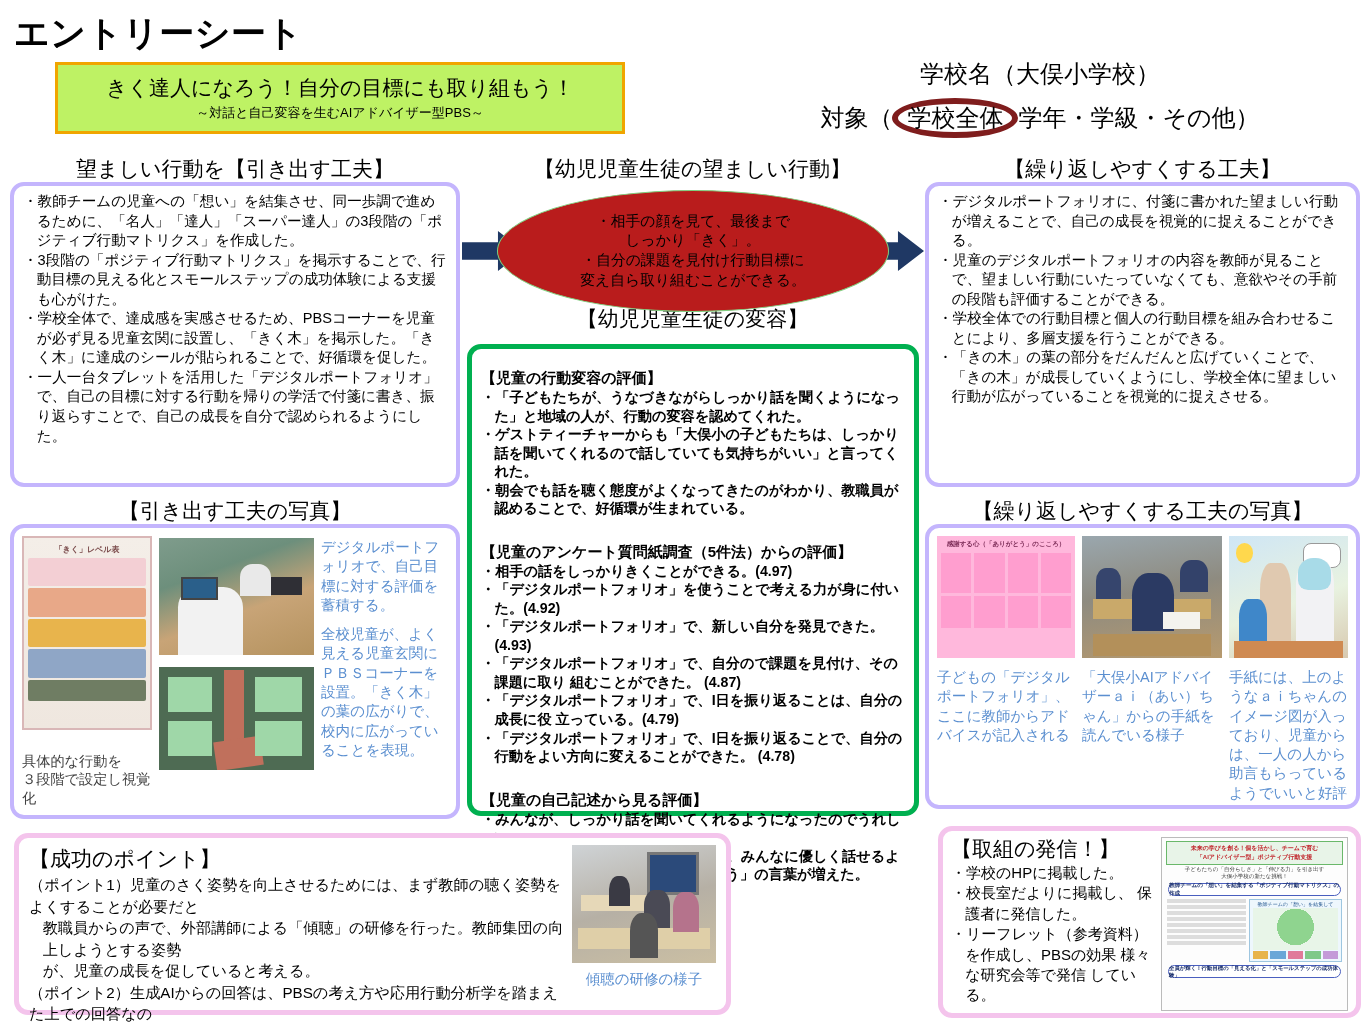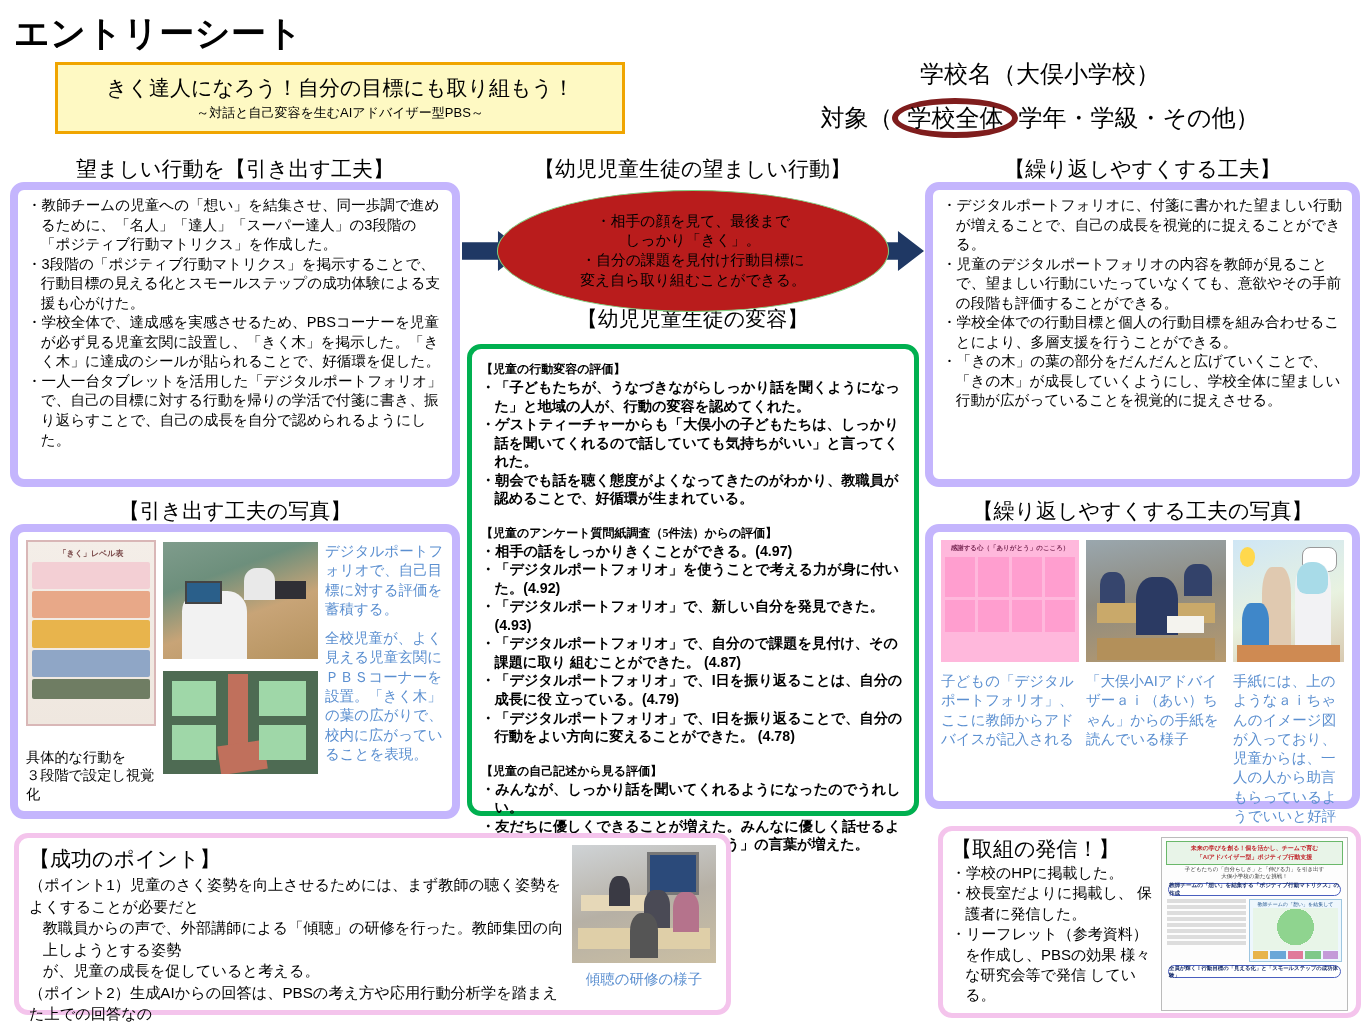--- a/index.html
+++ b/index.html
@@ -13,21 +13,21 @@
   }
   .abs { position:absolute; }
 
   
   #page-title {
     left:14px; top:10px;
     font-size:35px; font-weight:bold; letter-spacing:0.5px;
   }
   #subtitle-box {
     left:55px; top:62px; width:570px; height:72px;
-    border:3px solid #f0a500; background:#fef9c3;
+    border:3px solid #f0a500; background:#bef264;
     display:flex; flex-direction:column; align-items:center; justify-content:center;
   }
   #subtitle-main { font-size:21px; letter-spacing:0px; white-space:nowrap; }
   #subtitle-sub  { font-size:13px; margin-top:2px; white-space:nowrap; }
 
   #school-block { left:780px; top:58px; width:520px; text-align:center; }
   #school-name { font-size:24px; white-space:nowrap; }
   #target-line {
     font-size:24px; margin-top:8px; white-space:nowrap;
     display:flex; justify-content:center; align-items:center;
@@ -44,21 +44,21 @@
   }
   #head-left      { left:10px;  top:155px; width:450px; }
   #head-center    { left:465px; top:155px; width:455px; }
   #head-right     { left:925px; top:155px; width:435px; }
   #head-center2   { left:465px; top:305px; width:455px; }
   #head-left-photo{ left:10px;  top:497px; width:450px; }
   #head-right-photo{left:925px; top:497px; width:435px; }
 
   
   .panel-blue {
-    border:8px solid #c4b5fd; border-radius:14px; background:#fff;
+    border:4px solid #c4b5fd; border-radius:14px; background:#fff;
   }
   .panel-green {
     border:5px solid #00b050; border-radius:14px; background:#fff;
   }
   .panel-pink {
     border:5px solid #f4c4ec; border-radius:14px; background:#fff;
   }
 
   #box-left   { left:10px;  top:182px; width:450px; height:305px; padding:6px 9px 4px 9px; }
   #box-right  { left:925px; top:182px; width:435px; height:305px; padding:6px 9px 4px 9px; }
@@ -66,21 +66,21 @@
   #box-left-photos  { left:10px;  top:524px; width:450px; height:295px; padding:8px; }
   #box-right-photos { left:925px; top:524px; width:435px; height:285px; padding:8px; }
   #box-success { left:14px; top:833px; width:717px; height:182px; padding:7px 10px; }
   #box-hasshin { left:938px; top:826px; width:423px; height:192px; padding:4px 8px; }
 
   .bullets { font-size:14.6px; line-height:1.34; }
   .bullets li {
     list-style:none; text-indent:-0.95em; padding-left:0.95em; margin-bottom:0px;
   }
   #box-center .bullets { font-size:14.2px; line-height:1.305; font-weight:bold; }
-  .sec-title { font-weight:bold; font-size:12px; margin-top:6px;font-family:Liberation Serif, serif; }
+  .sec-title { font-weight:bold; font-size:15px; margin-top:14px; }
   .gap { height:11px; }
 
   
   #ellipse {
     left:497px; top:190px; width:392px; height:122px;
     border-radius:50%;
     background:#b91c1c; border:1.5px solid #7fcf7f;
     display:flex; flex-direction:column; align-items:center; justify-content:center;
     font-size:14.8px; line-height:1.33; text-align:center;
   }
@@ -210,21 +210,21 @@
 
     <div style="width:130px; display:flex; flex-direction:column;">
       <div class="photo ph-level" style="height:208px;">
         <div style="font-size:8px; text-align:center; margin:6px 2px 3px; color:#7a4a4a; font-weight:bold;">「きく」レベル表</div>
         <div class="lvl-row" style="background:#f3cfd4;"></div>
         <div class="lvl-row" style="background:#e8a888;"></div>
         <div class="lvl-row" style="background:#e8b44c;"></div>
         <div class="lvl-row" style="background:#8fa6c6;"></div>
         <div class="lvl-row" style="background:#6f7d63; height:11%;"></div>
       </div>
-      <div class="cap" style="color:#000000; margin-top:22px; font-size:14.2px; line-height:1.3;">
+      <div class="cap" style="color:#404040; margin-top:22px; font-size:14.2px; line-height:1.3;">
         <div>具体的な行動を</div>
         <div>３段階で設定し視覚化</div>
       </div>
     </div>
 
     <div style="width:155px; display:flex; flex-direction:column; gap:12px; padding-top:2px;">
       <div class="photo ph-class" style="height:117px;">
         <div style="position:absolute;left:12%;top:42%;width:42%;height:58%;background:#f2f2f2;border-radius:30% 30% 0 0;"></div>
         <div style="position:absolute;left:52%;top:22%;width:20%;height:28%;background:#e9e9e9;border-radius:40% 40% 0 0;"></div>
         <div style="position:absolute;left:14%;top:33%;width:24%;height:20%;background:#2a5f8a;border:2px solid #444;"></div>

